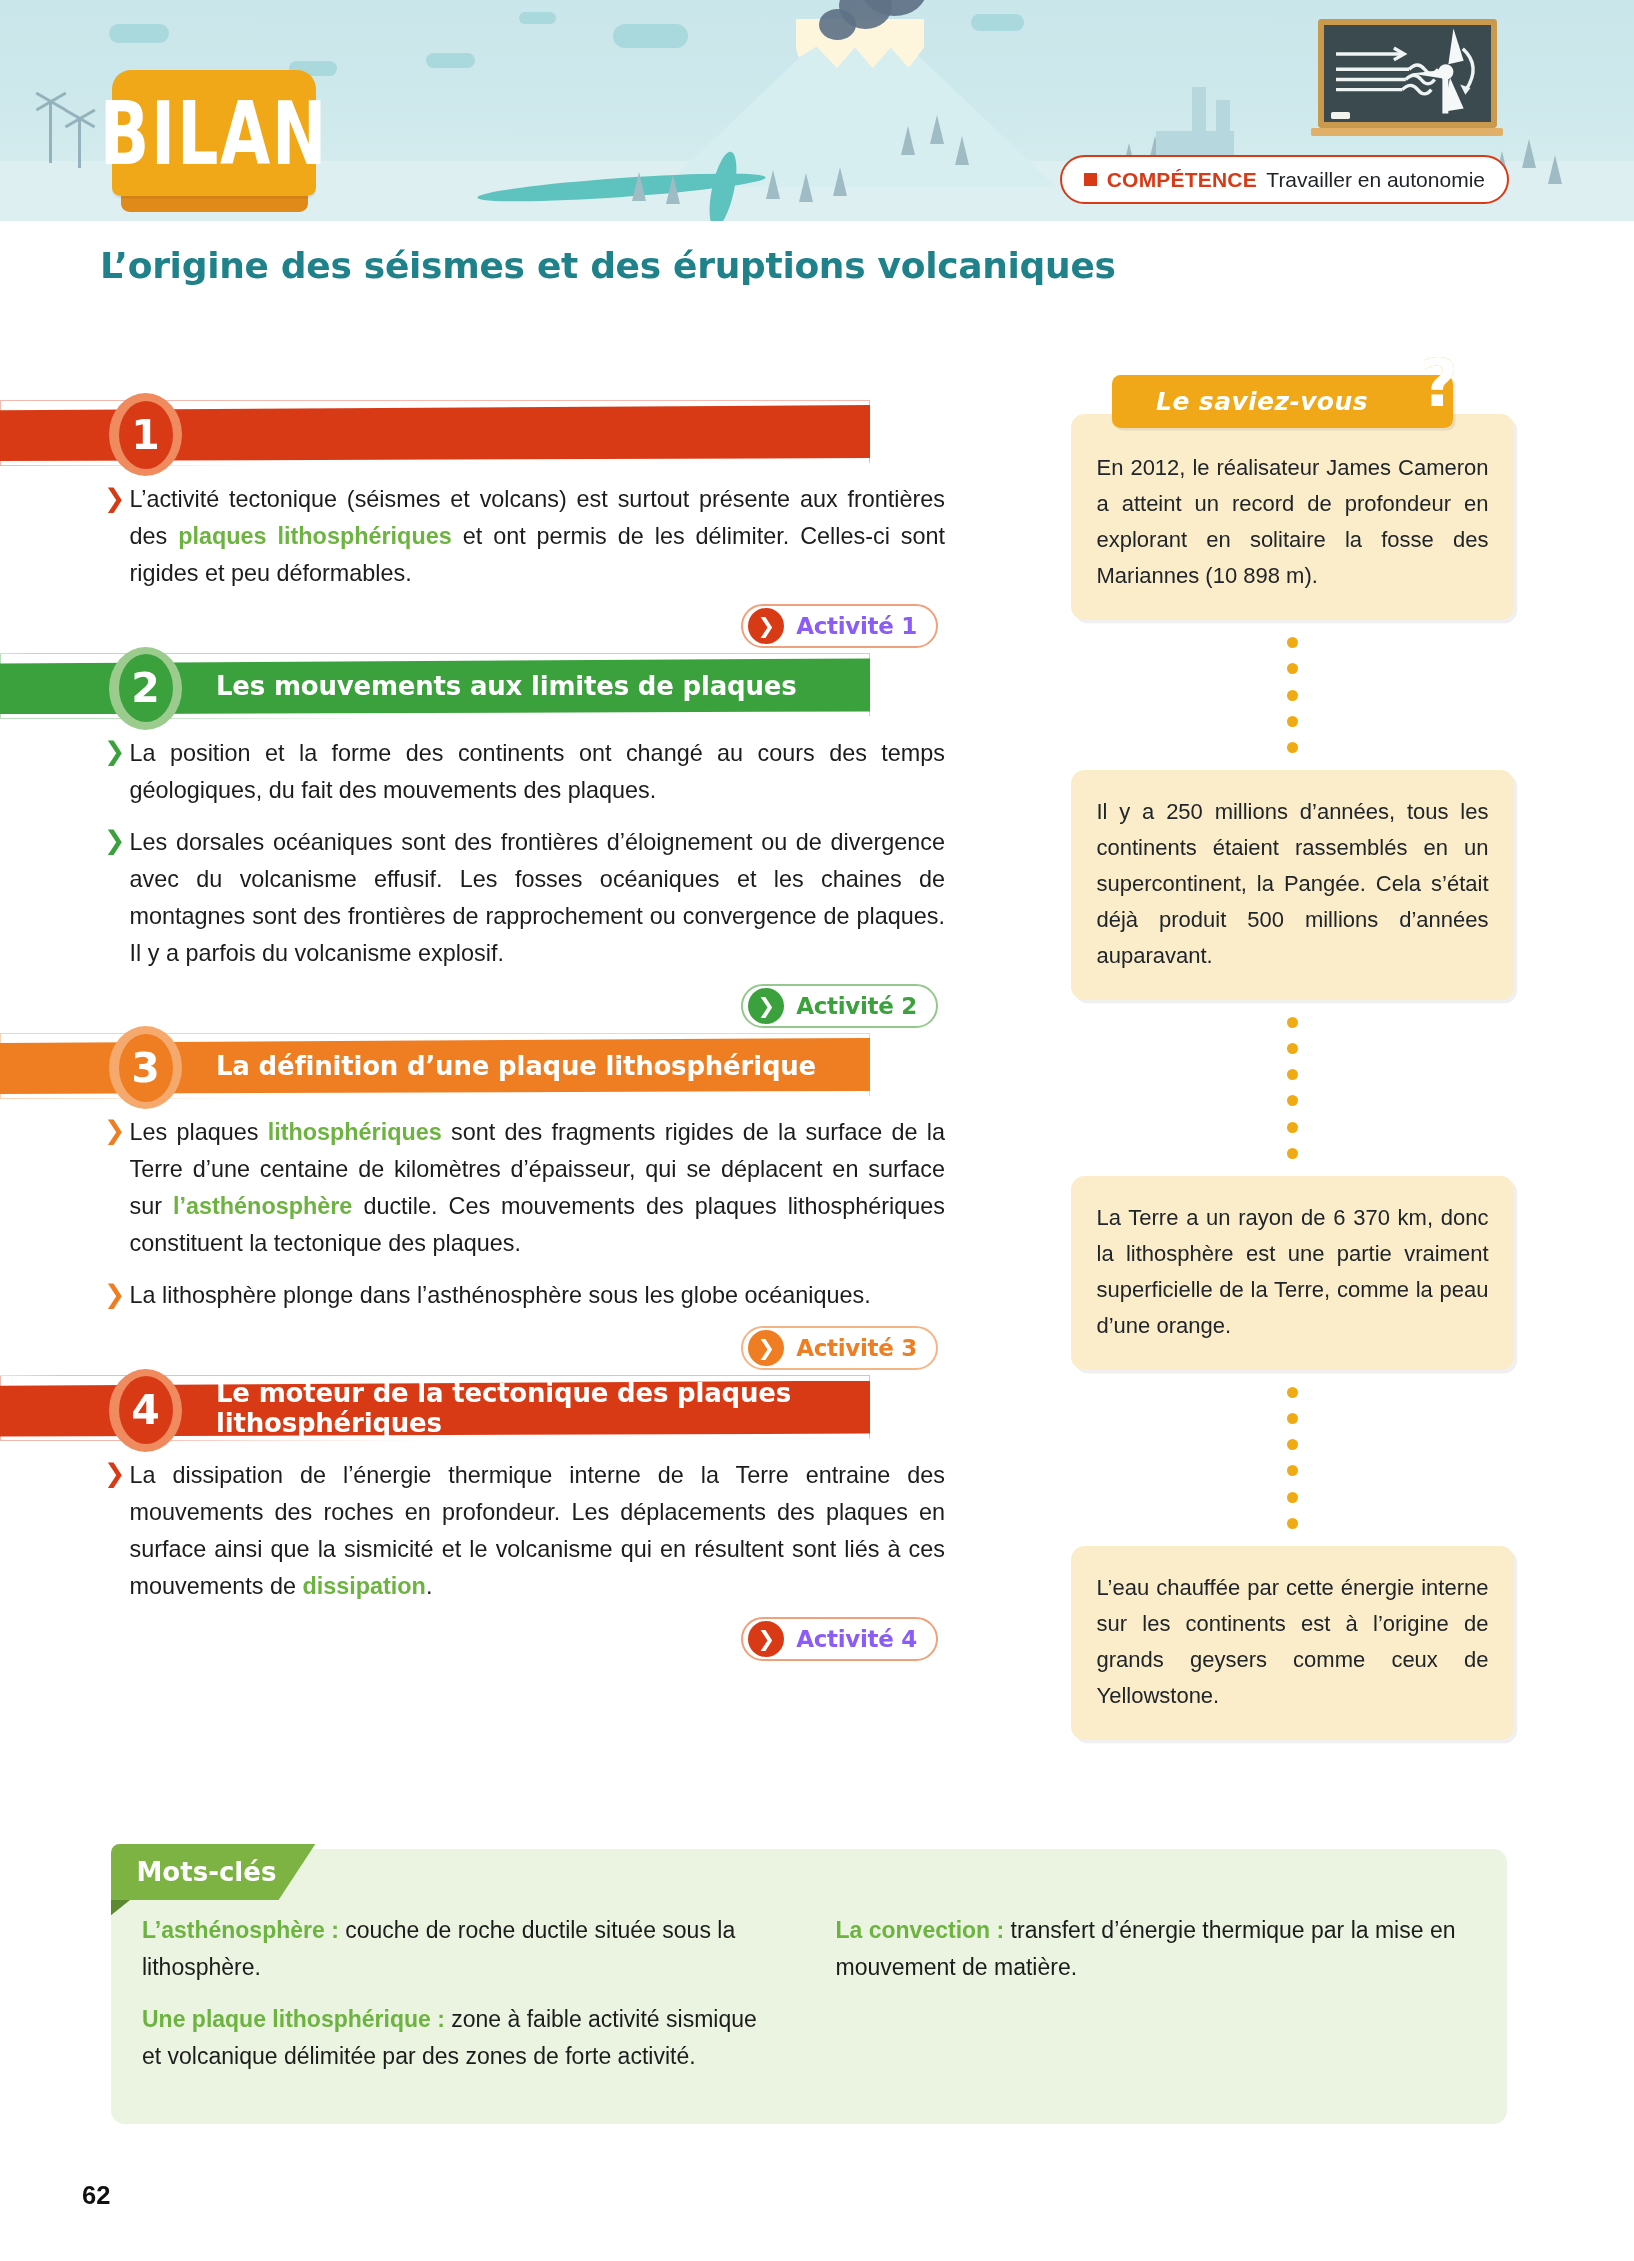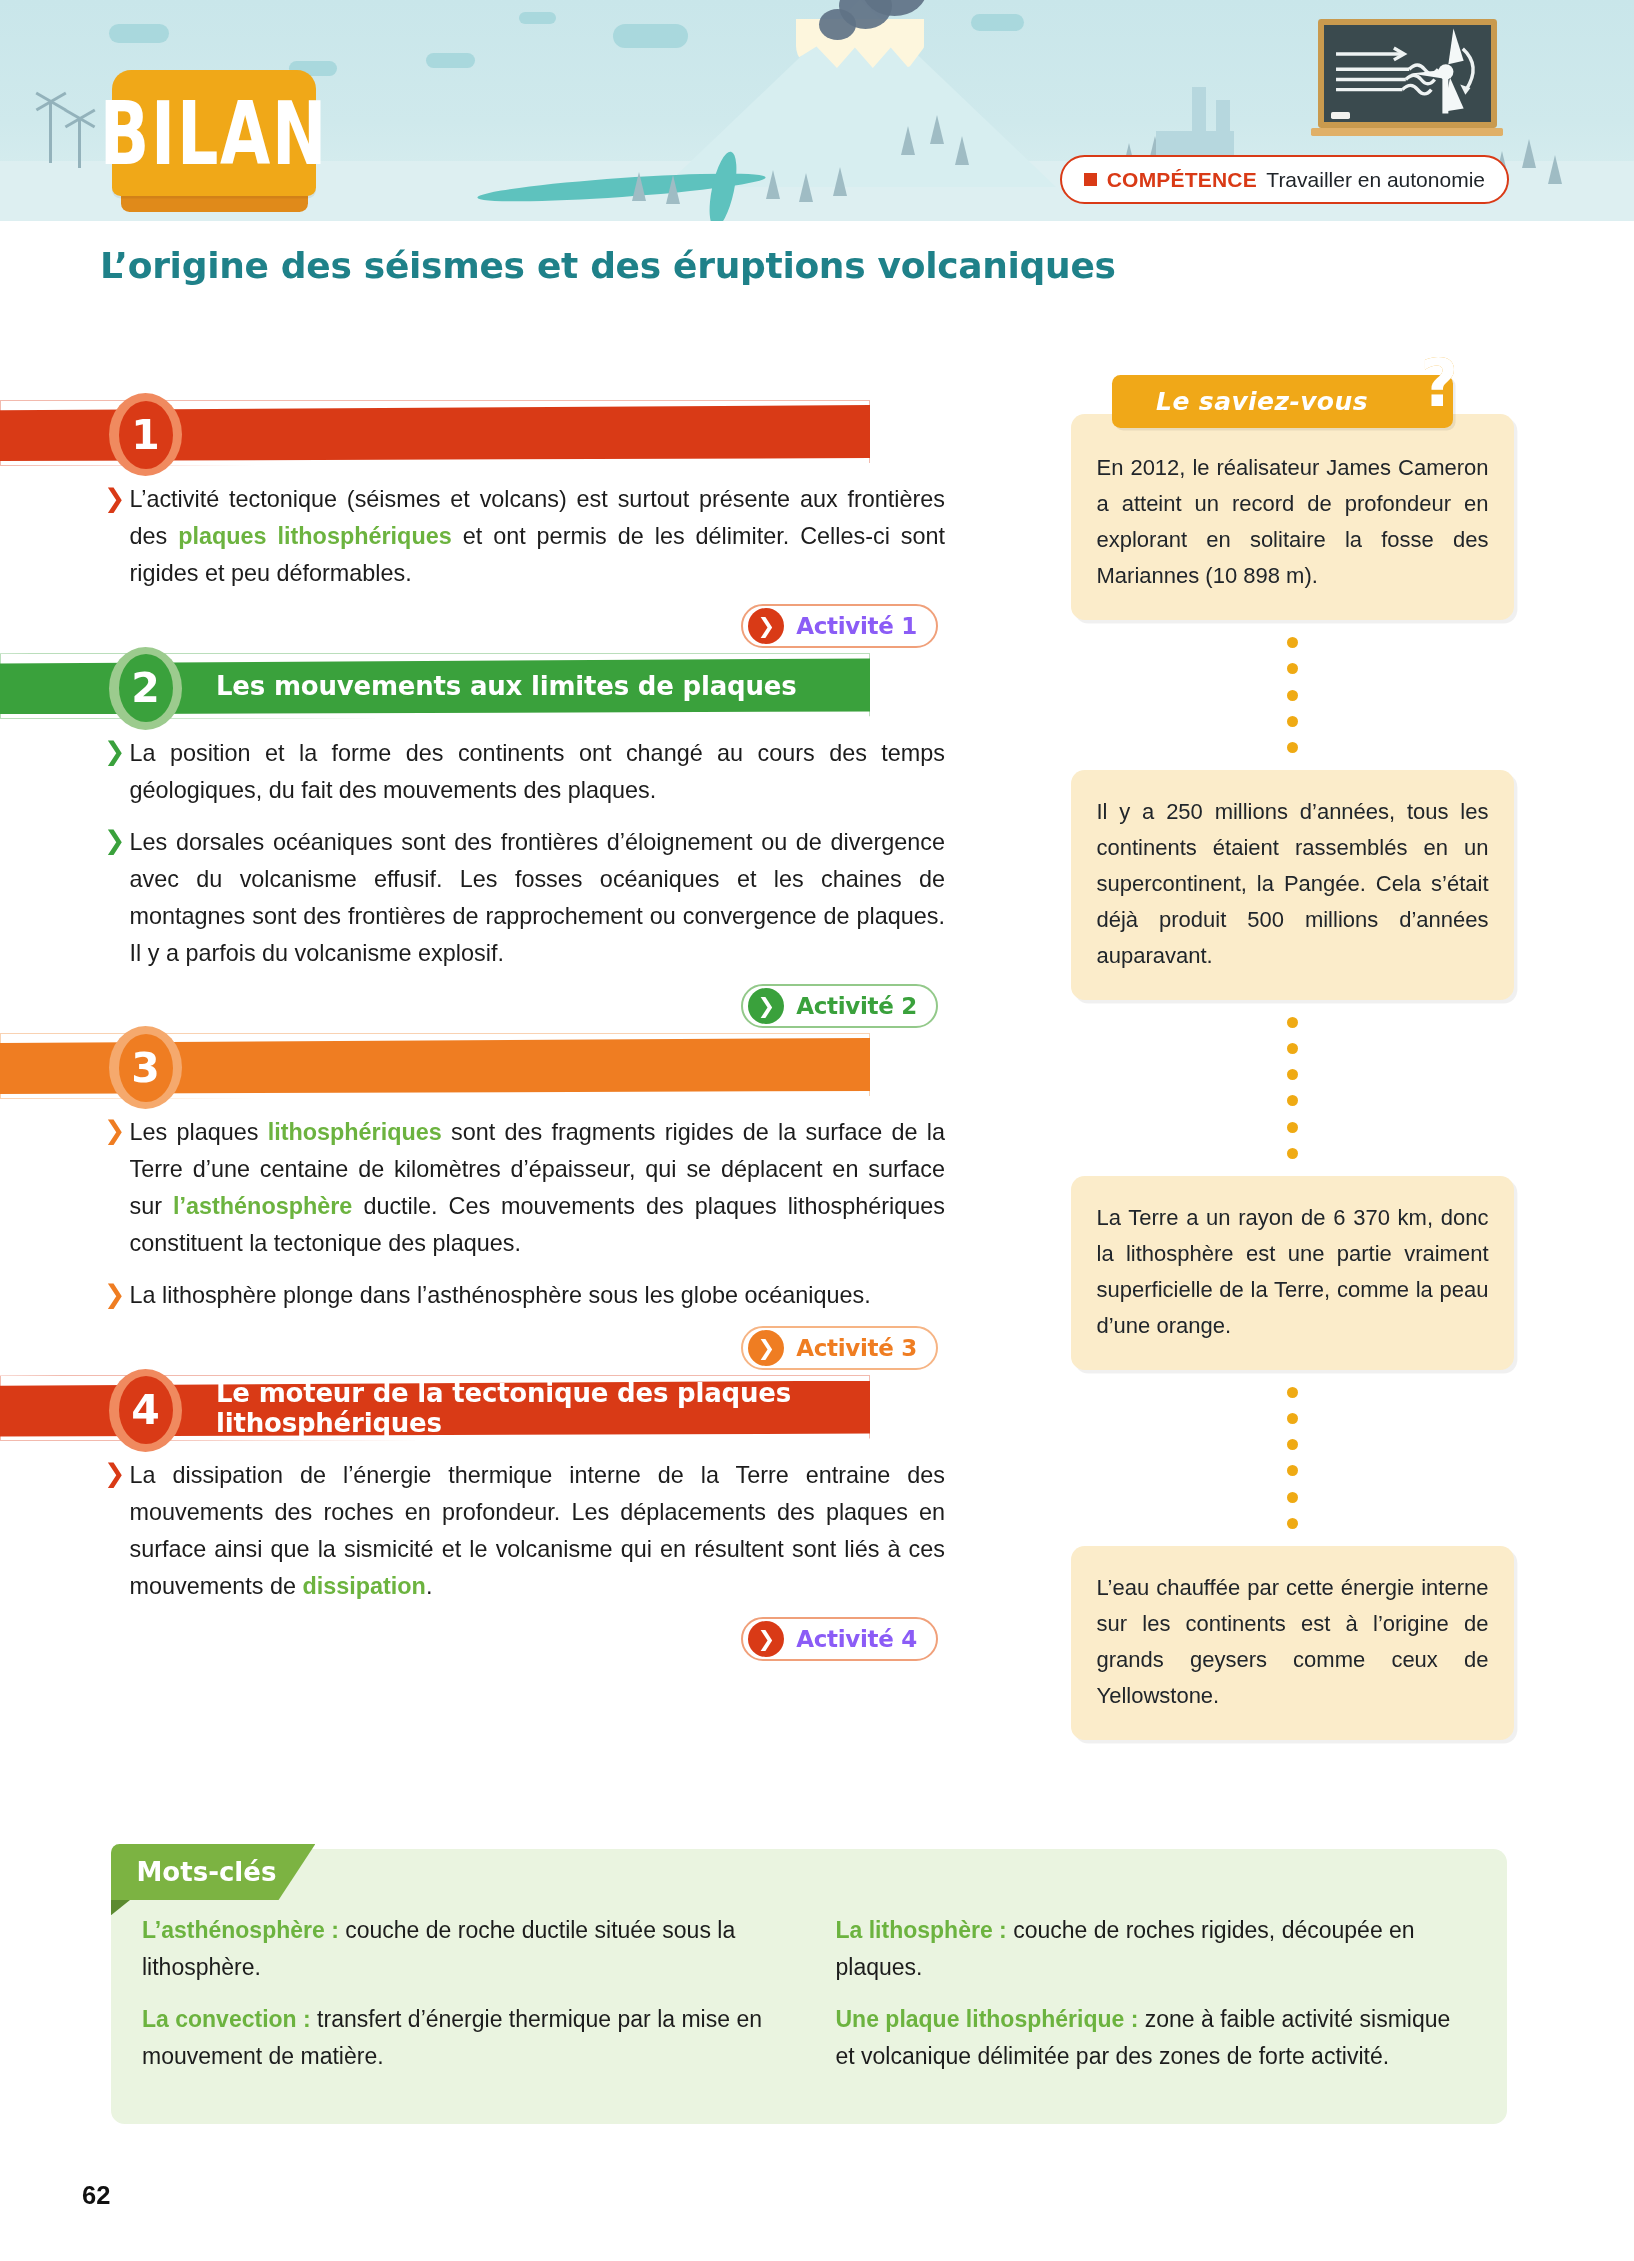--- a/index.html
+++ b/index.html
@@ -599,20 +599,21 @@
           </a>
         </div>
       </div>
       <div class="section c-orange">
         <div class="sec-banner">
           <div class="sec-banner-outline"></div>
           <div class="sec-banner-shape"></div>
           <div class="sec-num-wrap">
             <div class="sec-num-inner">3</div>
           </div>
+          <div class="sec-title">La définition d’une plaque lithosphérique</div>
         </div>
         <div class="sec-body">
           <div class="bullet-row">
             <span class="chev">❯</span>
             <div class="body-text"><span>Les plaques </span><span class="kw">lithosphériques</span><span> sont des fragments rigides de la surface de la Terre d’une centaine de kilomètres d’épaisseur, qui se déplacent en surface sur </span><span class="kw">l’asthénosphère</span><span> ductile. Ces mouvements des plaques lithosphériques constituent la tectonique des plaques.</span></div>
           </div>
           <div class="bullet-row">
             <span class="chev">❯</span>
             <div class="body-text"><span>La lithosphère plonge dans l’asthénosphère sous les globe océaniques.</span></div>
           </div>
@@ -684,21 +685,20 @@
       </div>
   </div>
 
   <div class="motscles">
     <div class="mc-tab">
       <span class="mc-tab-label">Mots-clés</span>
     </div>
     <div class="mc-tab-fold"></div>
     <div class="mc-grid" id="mc-root">
         <div class="mc-item"><span class="mc-term">L’asthénosphère :</span><span> couche de roche ductile située sous la lithosphère.</span></div>
-        <div class="mc-item"><span class="mc-term">La lithosphère :</span><span> couche de roches rigides, découpée en plaques.</span></div>
         <div class="mc-item"><span class="mc-term">La convection :</span><span> transfert d’énergie thermique par la mise en mouvement de matière.</span></div>
         <div class="mc-item"><span class="mc-term">Une plaque lithosphérique :</span><span> zone à faible activité sismique et volcanique délimitée par des zones de forte activité.</span></div>
       </div>
   </div>
 
   <div class="page-num">62</div>
 
 </div>
 
 

